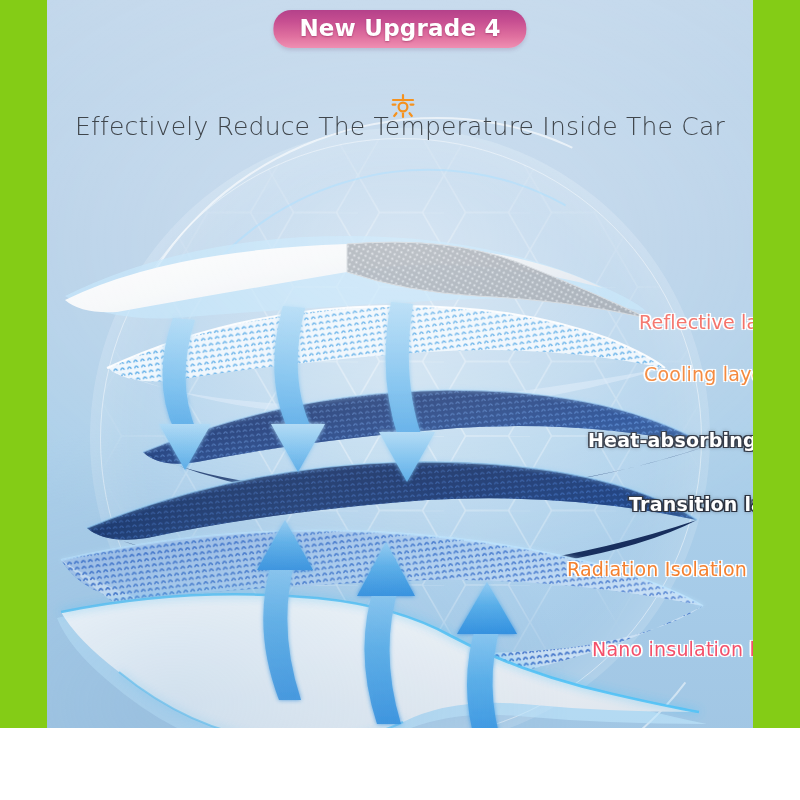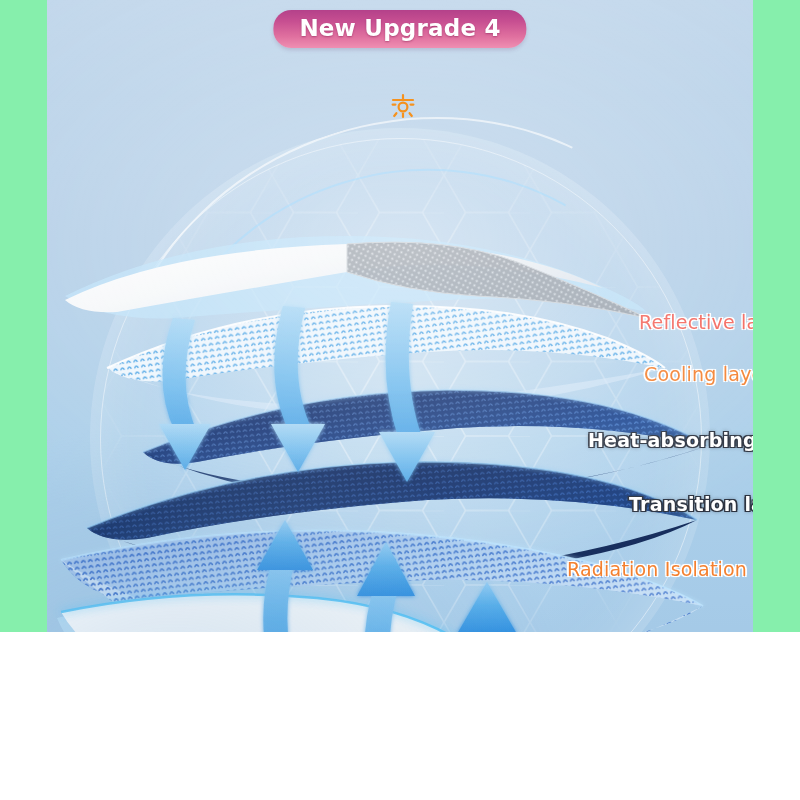--- a/index.html
+++ b/index.html
@@ -11,22 +11,22 @@
   body {
     width: 800px;
     height: 800px;
     overflow: hidden;
     font-family: "DejaVu Sans", "Liberation Sans", sans-serif;
   }
 
   #poster {
     position: relative;
     width: 800px;
-    height: 632px;
-    background: #86efac;
+    height: 728px;
+    background: #84cc16;
     overflow: hidden;
   }
 
   
   .canvas {
     position: absolute;
     left: 47px;
     top: 0;
     width: 706px;
     height: 800px;
@@ -443,14 +443,15 @@
         <circle cx="15" cy="15" r="4.4"></circle>
         <line x1="15" y1="21.5" x2="15" y2="25"></line>
         <line x1="8.4" y1="21.2" x2="6.2" y2="24"></line>
         <line x1="21.6" y1="21.2" x2="23.8" y2="24"></line>
         <line x1="7.4" y1="12.6" x2="4.6" y2="12.6"></line>
         <line x1="22.6" y1="12.6" x2="25.4" y2="12.6"></line>
       </g>
     </svg>
   </div>
 
+  <div class="subtitle">Effectively Reduce The Temperature Inside The Car</div>
 
 </div>
 
 </body></html>

